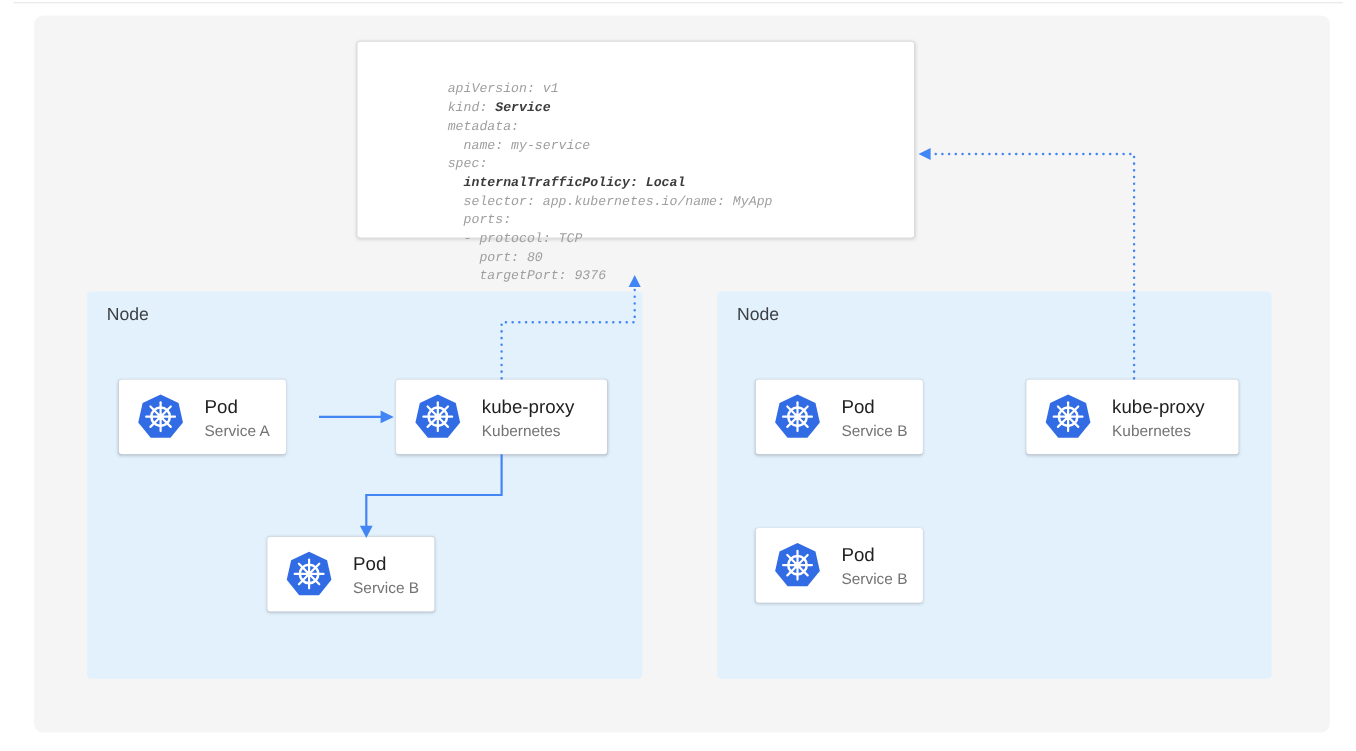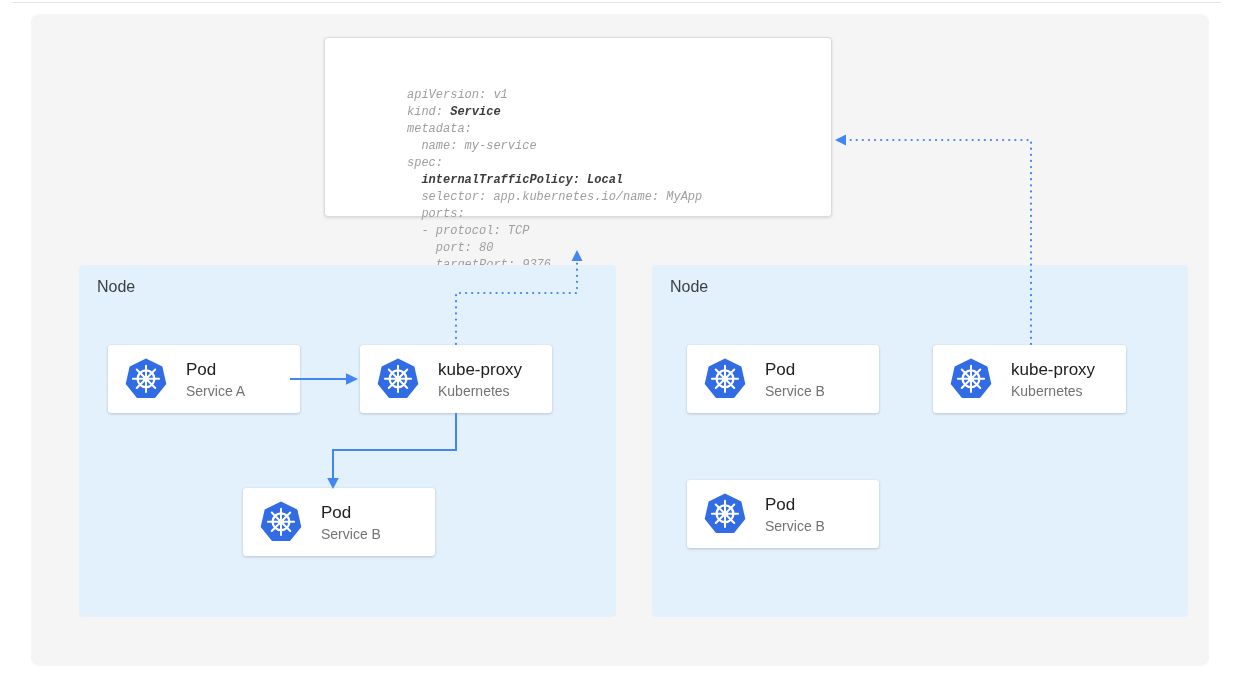--- a/index.html
+++ b/index.html
@@ -14,39 +14,39 @@
   }
   .panel {
     position: absolute; left: 31px; top: 14px; width: 1178px; height: 652px;
     background: var(--panel-bg, #f5f5f6); border-radius: 8px;
   }
   .yaml-card {
     position: absolute; left: 324px; top: 37px; width: 508px; height: 180px;
     box-sizing: border-box; background: #ffffff;
     border: 1px solid #d9dbdd; border-radius: 4px;
     box-shadow: 0 1px 3px rgba(0,0,0,0.12);
-    padding: 15px 0 0 82px;
+    padding: 1px 0 0 82px;
     font-family: "Liberation Mono", monospace; font-style: italic;
     font-size: 12px; line-height: 17px;
     color: var(--yaml-regular, #9e9e9e);
     white-space: pre;
   }
   .yline { height: 17px; }
   .yline .yb { font-weight: bold; color: var(--yaml-bold, #3c3c3c); }
   .node {
-    position: absolute; background: var(--node-bg, #e3f1fd); border-radius: 4px; padding-left: 32px;
+    position: absolute; background: var(--node-bg, #e3f1fd); border-radius: 4px;
   }
   .node-left  { left: 79px;  top: 265px; width: 505px; height: 352px; }
   .node-right { left: 652px; top: 265px; width: 504px; height: 352px; }
   .node-label {
     position: absolute; left: 18px; top: 13px;
     font-size: 16px; color: #3c4043;
   }
   .card {
-    position: absolute; width: 192px; height: 68px;
+    position: absolute; width: 152px; height: 68px;
     background: #ffffff; border-radius: 3px;
     box-shadow: 0 1px 3px rgba(0,0,0,0.18), 0 0 1px rgba(0,0,0,0.08);
     display: flex; align-items: center; box-sizing: border-box;
   }
   .card.wide { width: 193px; }
   .c-l-pod-a  { left: 108px; top: 345px; }
   .c-l-kp     { left: 360px; top: 345px; width: 192px; }
   .c-l-pod-b  { left: 243px; top: 488px; }
   .c-r-pod-b1 { left: 687px; top: 345px; }
   .c-r-kp     { left: 933px; top: 345px; }

